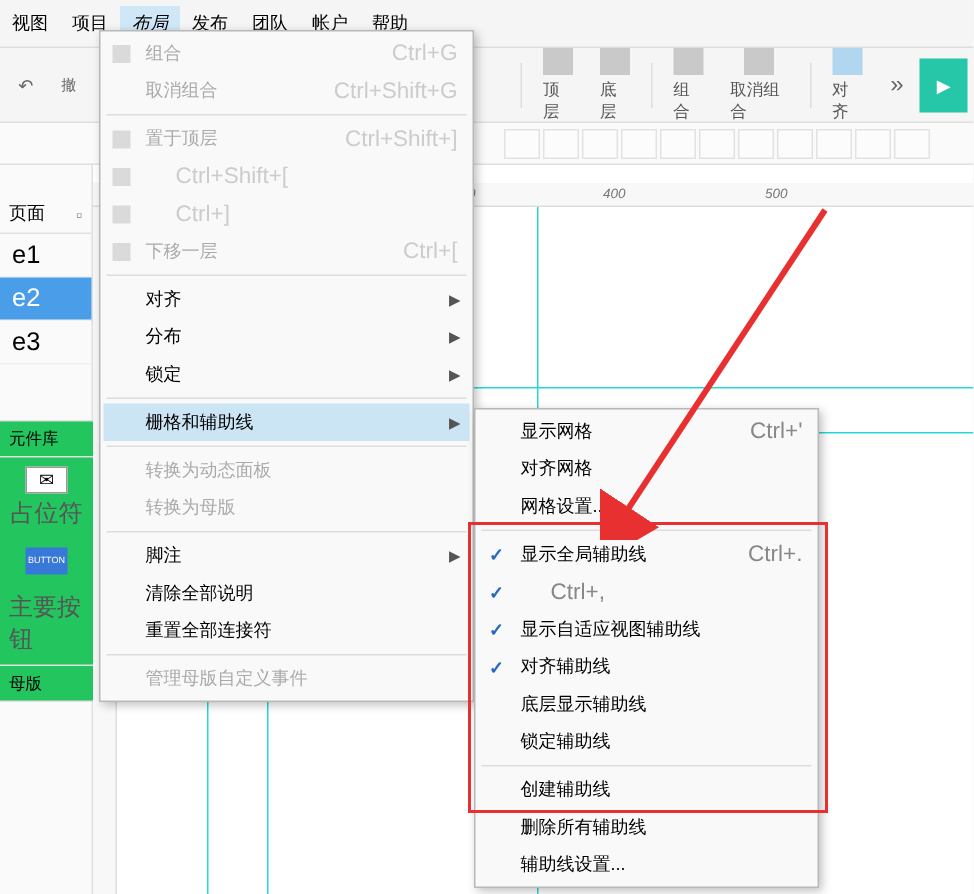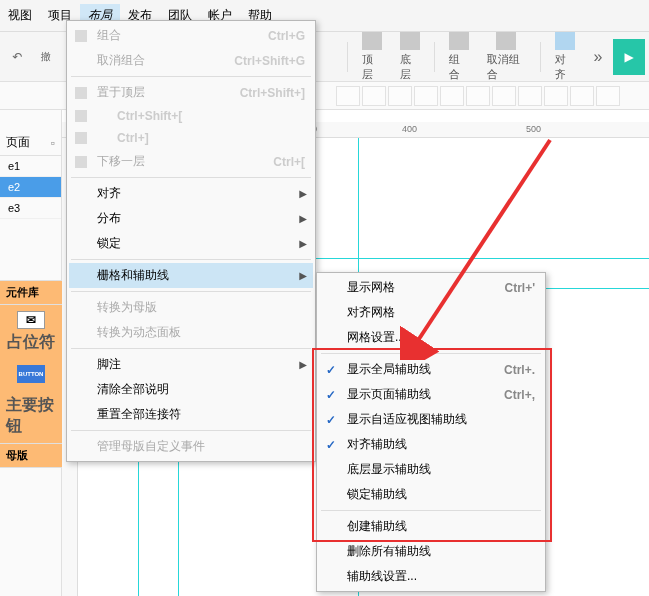--- a/index.html
+++ b/index.html
@@ -15,44 +15,44 @@
 .tool-group { display: flex; flex-direction: column; align-items: center; padding: 0 8px; gap: 2px; }
 .tool-group-icon { width: 20px; height: 18px; background: #888; opacity: 0.4; }
 .tool-group-label { font-size: 11px; color: #555; }
 
 .sec-toolbar { display: flex; align-items: center; background: #fafafa; border-bottom: 1px solid #e0e0e0; padding: 4px; height: 28px; gap: 2px; }
 .sec-btn { width: 24px; height: 20px; border: 1px solid #ccc; background: #fff; opacity: 0.5; }
 
 .left-panel { position: absolute; left: 0; top: 110px; width: 62px; bottom: 0; background: #fafafa; border-right: 1px solid #e0e0e0; }
 .left-panel-header { display: flex; align-items: center; justify-content: space-between; padding: 4px 6px; border-bottom: 1px solid #e0e0e0; margin-top: 20px; }
 .page-list { padding: 0; }
-.page-item { padding: 4px 8px; font-size: 11px; border-bottom: 1px solid #f0f0f0; }
+.page-item { padding: 4px 8px; font-size: 17px; border-bottom: 1px solid #f0f0f0; }
 .page-item.selected { background: #4a9de8; color: #fff; }
 
-.widget-panel { position: absolute; left: 0; top: 280px; width: 62px; background: #fdba74; border-top: 1px solid #e0e0e0; font-weight: bold; }
+.widget-panel { position: absolute; left: 0; top: 280px; width: 62px; background: #22c55e; border-top: 1px solid #e0e0e0; }
 .widget-header { padding: 4px 6px; border-bottom: 1px solid #e0e0e0; font-size: 11px; }
 .widget-item { display: flex; flex-direction: column; align-items: center; padding: 6px; gap: 3px; }
 .widget-icon { width: 28px; height: 18px; border: 1px solid #999; background: #fff; display: flex; align-items: center; justify-content: center; }
 .widget-label { font-size: 16px; color: #555; }
 
 .canvas-area { position: absolute; left: 62px; top: 110px; right: 0; bottom: 0; background: #fff; }
 .ruler-h { position: absolute; top: 12px; left: 0; right: 0; height: 16px; background: #f8f8f8; border-bottom: 1px solid #ddd; }
-.ruler-tick { position: absolute; top: 2px; font-size: 9px; color: #777; }
+.ruler-tick { position: absolute; top: 2px; font-size: 9px; color: #777; font-style: italic; }
 .ruler-v { position: absolute; top: 28px; left: 0; bottom: 0; width: 16px; background: #f8f8f8; border-right: 1px solid #ddd; }
 .canvas { position: absolute; top: 28px; left: 16px; right: 0; bottom: 0; background: #fff; }
 .guide-h { position: absolute; left: 0; right: 0; height: 1px; background: #26d7d9; }
 .guide-v { position: absolute; top: 0; bottom: 0; width: 1px; background: #26d7d9; }
 
 .dropdown-menu { position: absolute; background: #f9f9f9; border: 1px solid #b8b8b8; box-shadow: 2px 2px 6px rgba(0,0,0,0.25); padding: 2px; min-width: 250px; z-index: 100; }
 .menu-item { display: flex; align-items: center; padding: 4px 8px 4px 28px; position: relative; cursor: pointer; min-height: 22px; }
 .menu-item.disabled { color: #aaa; cursor: default; }
 .menu-item.highlighted { background: #cce5f5; }
 .menu-item-icon { position: absolute; left: 4px; width: 16px; height: 16px; display: flex; align-items: center; justify-content: center; }
 .menu-item-label { flex: 1; }
-.menu-item-shortcut { color: #888; font-size: 12px; margin-left: 20px; font-weight: bold; }
+.menu-item-shortcut { color: #888; font-size: 15px; margin-left: 20px; }
 .menu-item.disabled .menu-item-shortcut { color: #ccc; }
 .menu-item-arrow { position: absolute; right: 6px; font-size: 10px; color: #555; }
 .menu-sep { height: 1px; background: #ddd; margin: 3px 2px; }
 .menu-check { color: #2668c4; font-weight: bold; }
 
 .submenu { left: 316px; top: 272px; min-width: 230px; }
 .red-box { position: absolute; border: 2px solid #e83030; pointer-events: none; z-index: 200; }
 .arrow-svg { position: absolute; z-index: 201; pointer-events: none; }
 
 .play-btn { width: 36px; height: 36px; background: #26c6a8; display: flex; align-items: center; justify-content: center; color: #fff; }
@@ -140,21 +140,21 @@
   <div class="widget-item">
     <div class="widget-label">主要按钮</div>
   </div>
   <div class="widget-header" style="border-top:1px solid #e0e0e0;">母版</div>
 </div>
 
 <div class="canvas-area">
   <div class="ruler-h">
     <span class="ruler-tick" style="left:240px;">300</span>
     <span class="ruler-tick" style="left:340px;">400</span>
-    <span class="ruler-tick" style="left:464px;">500</span>
+    <span class="ruler-tick" style="left:448px;">500</span>
   </div>
   <div class="ruler-v"></div>
   <div class="canvas">
     <div class="guide-h" style="top:120px;"></div>
     <div class="guide-h" style="top:150px;"></div>
     <div class="guide-v" style="left:60px;"></div>
     <div class="guide-v" style="left:100px;"></div>
     <div class="guide-v" style="left:280px;"></div>
   </div>
 </div>
@@ -211,24 +211,24 @@
       <span class="menu-item-label">锁定</span>
       <span class="menu-item-arrow">▶</span>
     </div>
     <div class="menu-sep"></div>
     <div class="menu-item highlighted">
       <span class="menu-item-label">栅格和辅助线</span>
       <span class="menu-item-arrow">▶</span>
     </div>
     <div class="menu-sep"></div>
     <div class="menu-item disabled">
+      <span class="menu-item-label">转换为动态面板</span>
+    </div>
+    <div class="menu-item disabled">
       <span class="menu-item-label">转换为母版</span>
-    </div>
-    <div class="menu-item disabled">
-      <span class="menu-item-label">转换为动态面板</span>
     </div>
     <div class="menu-sep"></div>
     <div class="menu-item">
       <span class="menu-item-label">脚注</span>
       <span class="menu-item-arrow">▶</span>
     </div>
     <div class="menu-item">
       <span class="menu-item-label">清除全部说明</span>
     </div>
     <div class="menu-item">
@@ -252,21 +252,20 @@
       <span class="menu-item-label">网格设置...</span>
     </div>
     <div class="menu-sep"></div>
     <div class="menu-item">
       <span class="menu-item-icon menu-check">✓</span>
       <span class="menu-item-label">显示全局辅助线</span>
       <span class="menu-item-shortcut">Ctrl+.</span>
     </div>
     <div class="menu-item">
       <span class="menu-item-icon menu-check">✓</span>
-      <span class="menu-item-label">显示页面辅助线</span>
       <span class="menu-item-shortcut">Ctrl+,</span>
     </div>
     <div class="menu-item">
       <span class="menu-item-icon menu-check">✓</span>
       <span class="menu-item-label">显示自适应视图辅助线</span>
     </div>
     <div class="menu-item">
       <span class="menu-item-icon menu-check">✓</span>
       <span class="menu-item-label">对齐辅助线</span>
     </div>

